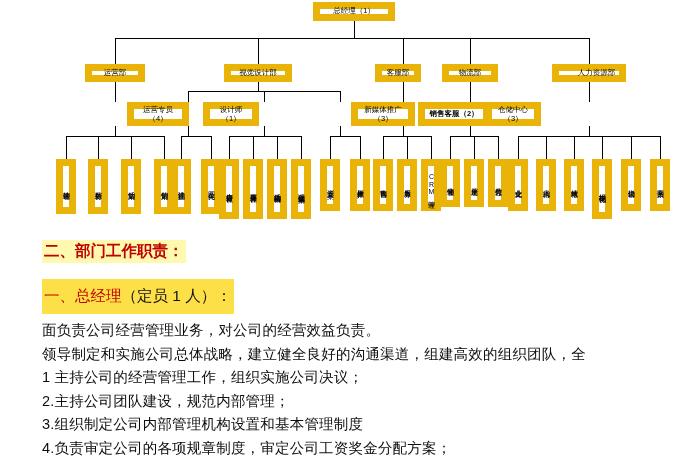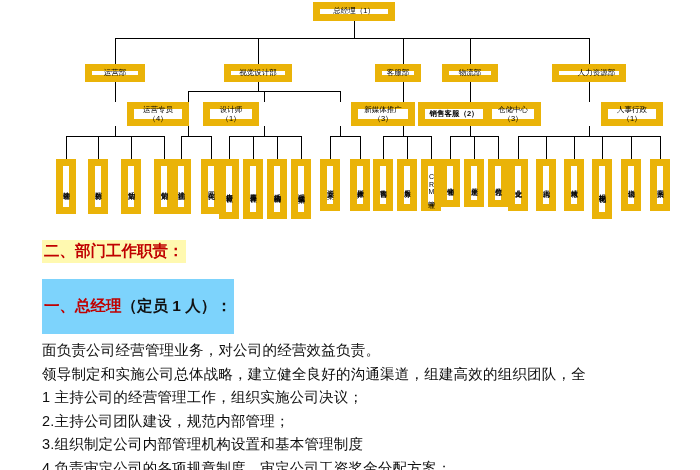--- a/index.html
+++ b/index.html
@@ -68,25 +68,25 @@
     font-size: 15.5px;
     color: #c00000;
     margin: 0 0 6px 0;
     display: inline-block;
     background: #fff9b0;
     padding: 1px 2px;
   }
   .h2-wrap { margin-bottom: 10px; }
   .h3-wrap { margin-bottom: 6px; }
   .h3 {
-    font-weight: bold;
+    font-weight: normal;
     font-size: 15.5px;
     color: #c00000;
-    background: #7dd3fc;
-    padding: 17px 2px;
+    background: #fde047;
+    padding: 7px 2px;
     display: inline-block;
   }
   .h3 .sub {
     color: #111111;
   }
   p.para {
     margin: 0 0 3px 0;
     font-size: 14.5px;
     line-height: 1.42;
     letter-spacing: 0.2px;
@@ -127,21 +127,20 @@
 
     <div class="line v" style="left:403px; top:82px; height:20px;"></div>
     <div class="line v" style="left:470px; top:82px; height:20px;"></div>
     <div class="line v" style="left:589px; top:82px; height:20px;"></div>
 
     <div class="node two-line" style="left:84px; top:102px; width:62px; height:24px;">运营专员（4）</div>
     <div class="node two-line" style="left:160px; top:102px; width:56px; height:24px;">设计师（1）</div>
     <div class="node two-line" style="left:308px; top:102px; width:64px; height:24px;">新媒体推广（3）</div>
     <div class="node two-line" style="left:375px; top:102px; width:72px; height:24px;font-weight:bold;">销售客服（2）</div>
     <div class="node two-line" style="left:442px; top:102px; width:56px; height:24px;">仓储中心（3）</div>
-    <div class="node two-line" style="left:558px; top:102px; width:62px; height:24px;">人事行政（1）</div>
 
     <div class="line v" style="left:115px; top:126px; height:10px;"></div>
     <div class="line h" style="left:66px; top:136px; width:98px;"></div>
     <div class="line v" style="left:66px; top:136px; height:23px;"></div>
     <div class="line v" style="left:98px; top:136px; height:23px;"></div>
     <div class="line v" style="left:131px; top:136px; height:23px;"></div>
     <div class="line v" style="left:164px; top:136px; height:23px;"></div>
 
     <div class="line v" style="left:188px; top:126px; height:10px;"></div>
     <div class="line h" style="left:181px; top:136px; width:30px;"></div>

